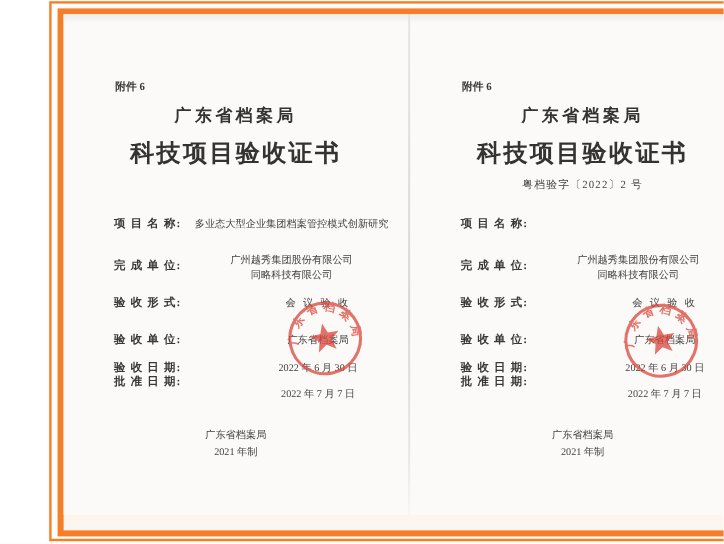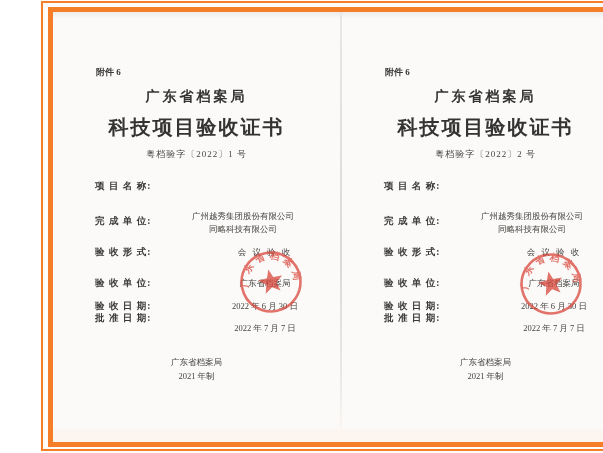--- a/index.html
+++ b/index.html
@@ -72,23 +72,23 @@
 
 <div class="screen">
   <div class="outer-line"></div>
   <div class="inner-frame">
     <div class="doc-area">
 
       <section class="page page-left">
         <div class="attachment">附件 6</div>
         <div class="org-title">广东省档案局</div>
         <div class="cert-title">科技项目验收证书</div>
-        <div class="doc-number">粤档验字〔2022〕1 号</div>
 
         <div class="row-label lbl-project">项 目 名 称:</div>
+        <div class="row-value val-project">多业态大型企业集团档案管控模式创新研究</div>
 
         <div class="row-label lbl-completed">完 成 单 位:</div>
         <div class="row-value val-completed">
           <div>广州越秀集团股份有限公司</div>
           <div>同略科技有限公司</div>
         </div>
 
         <div class="row-label lbl-form">验 收 形 式:</div>
         <div class="row-value shift val-form">会 议 验 收</div>
 

